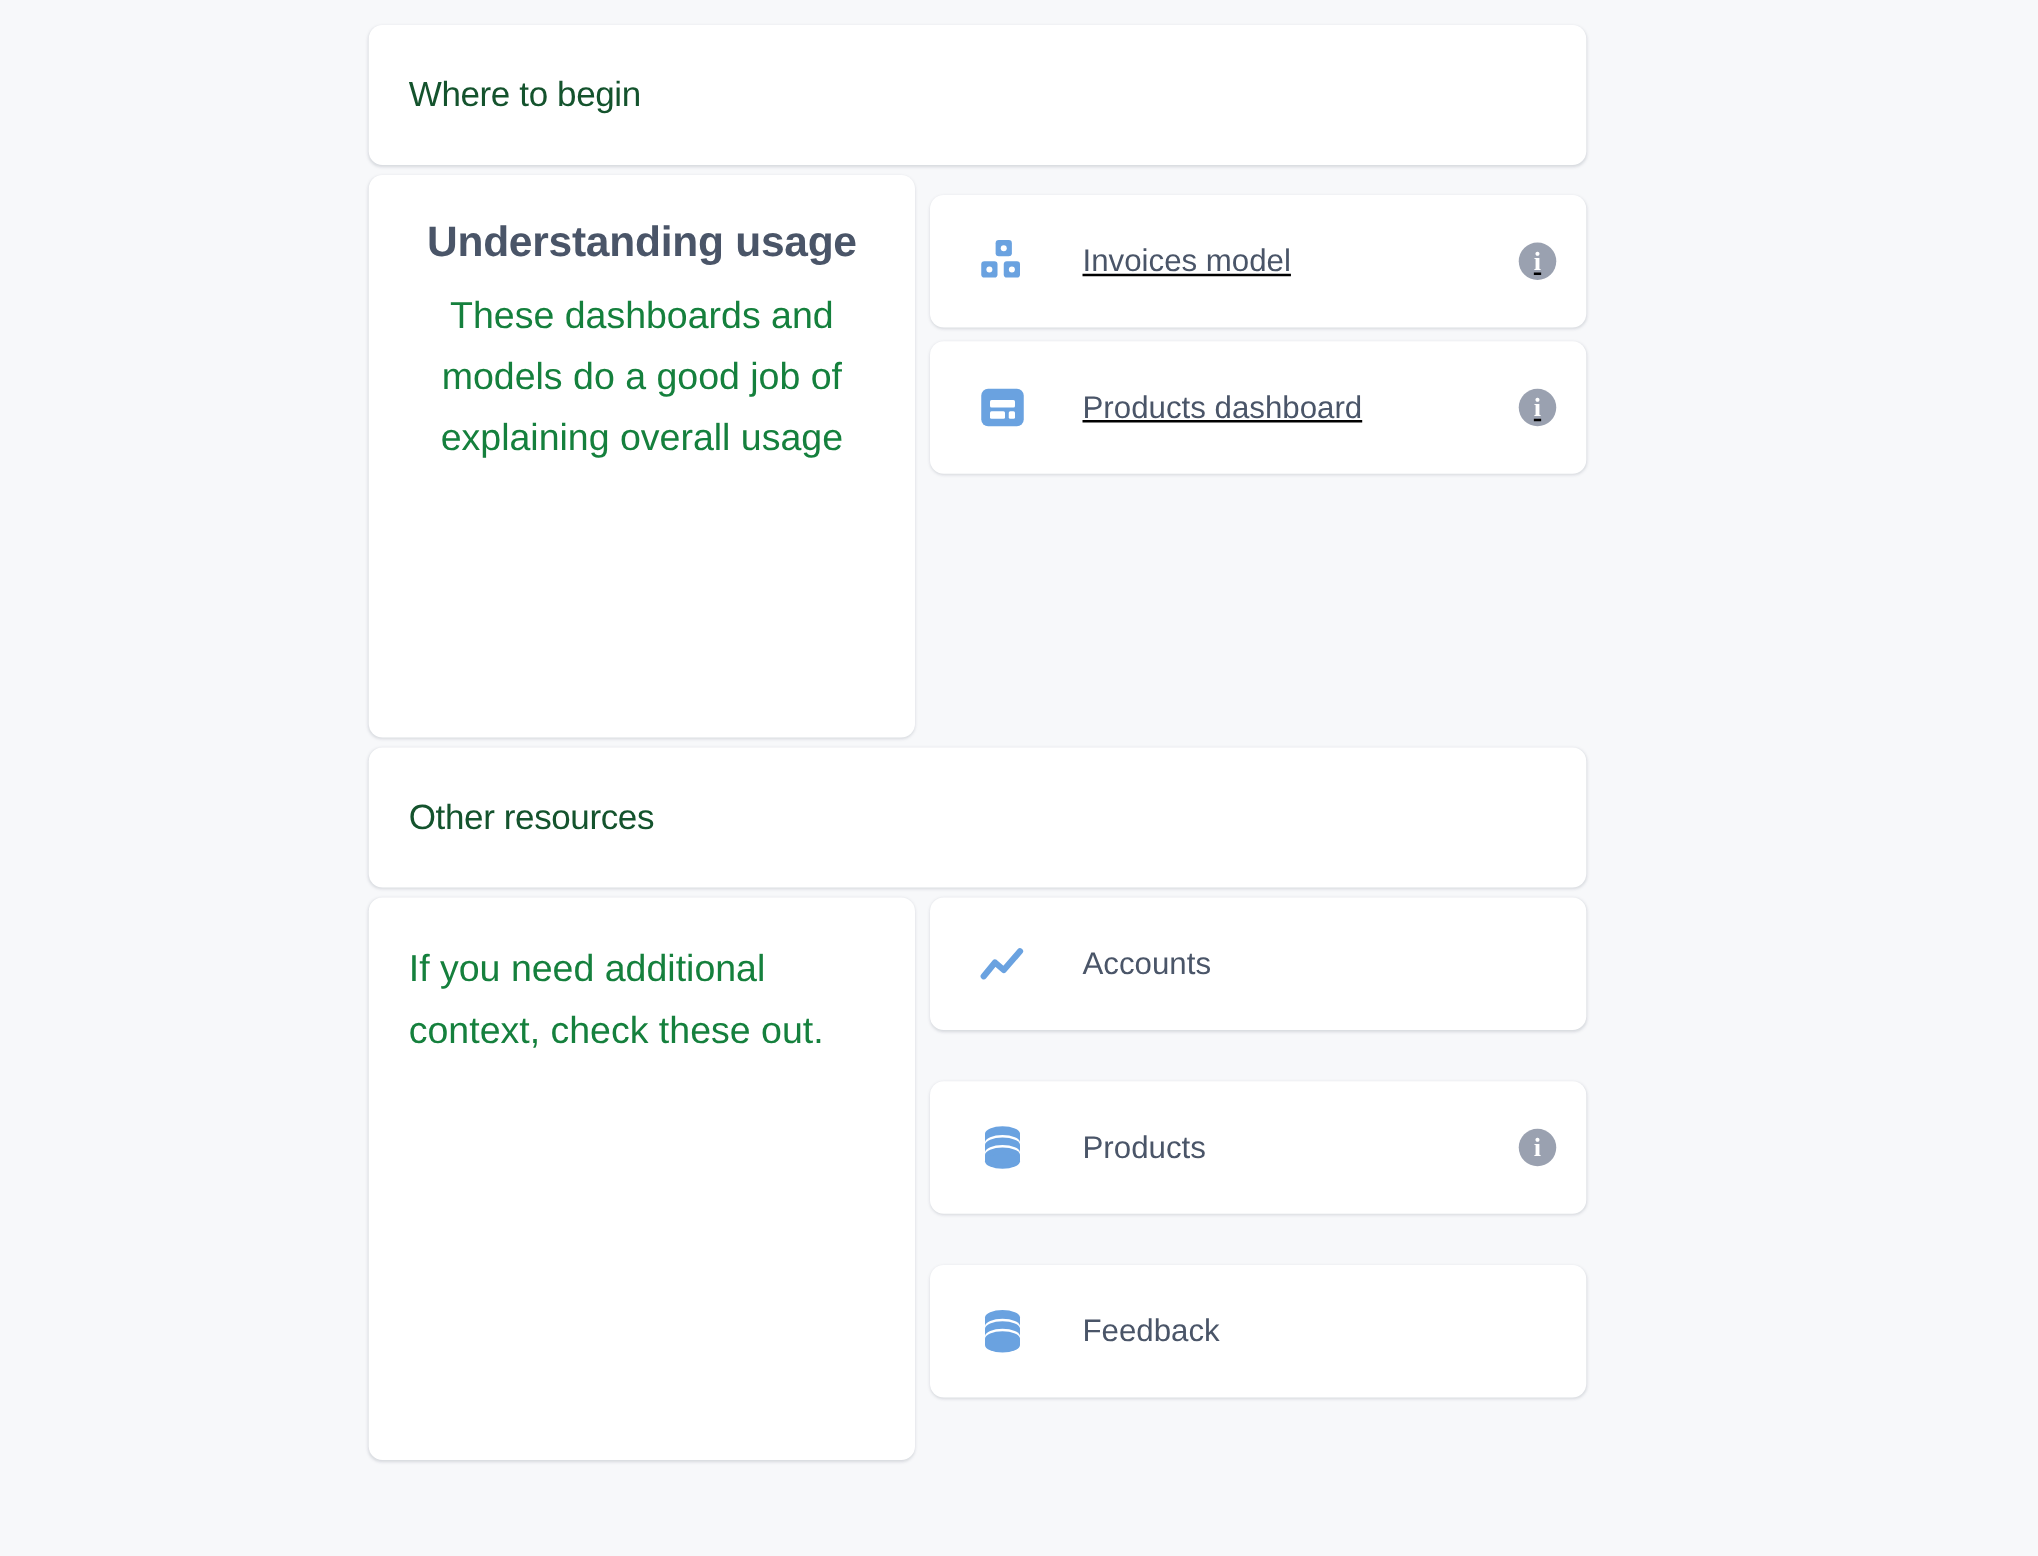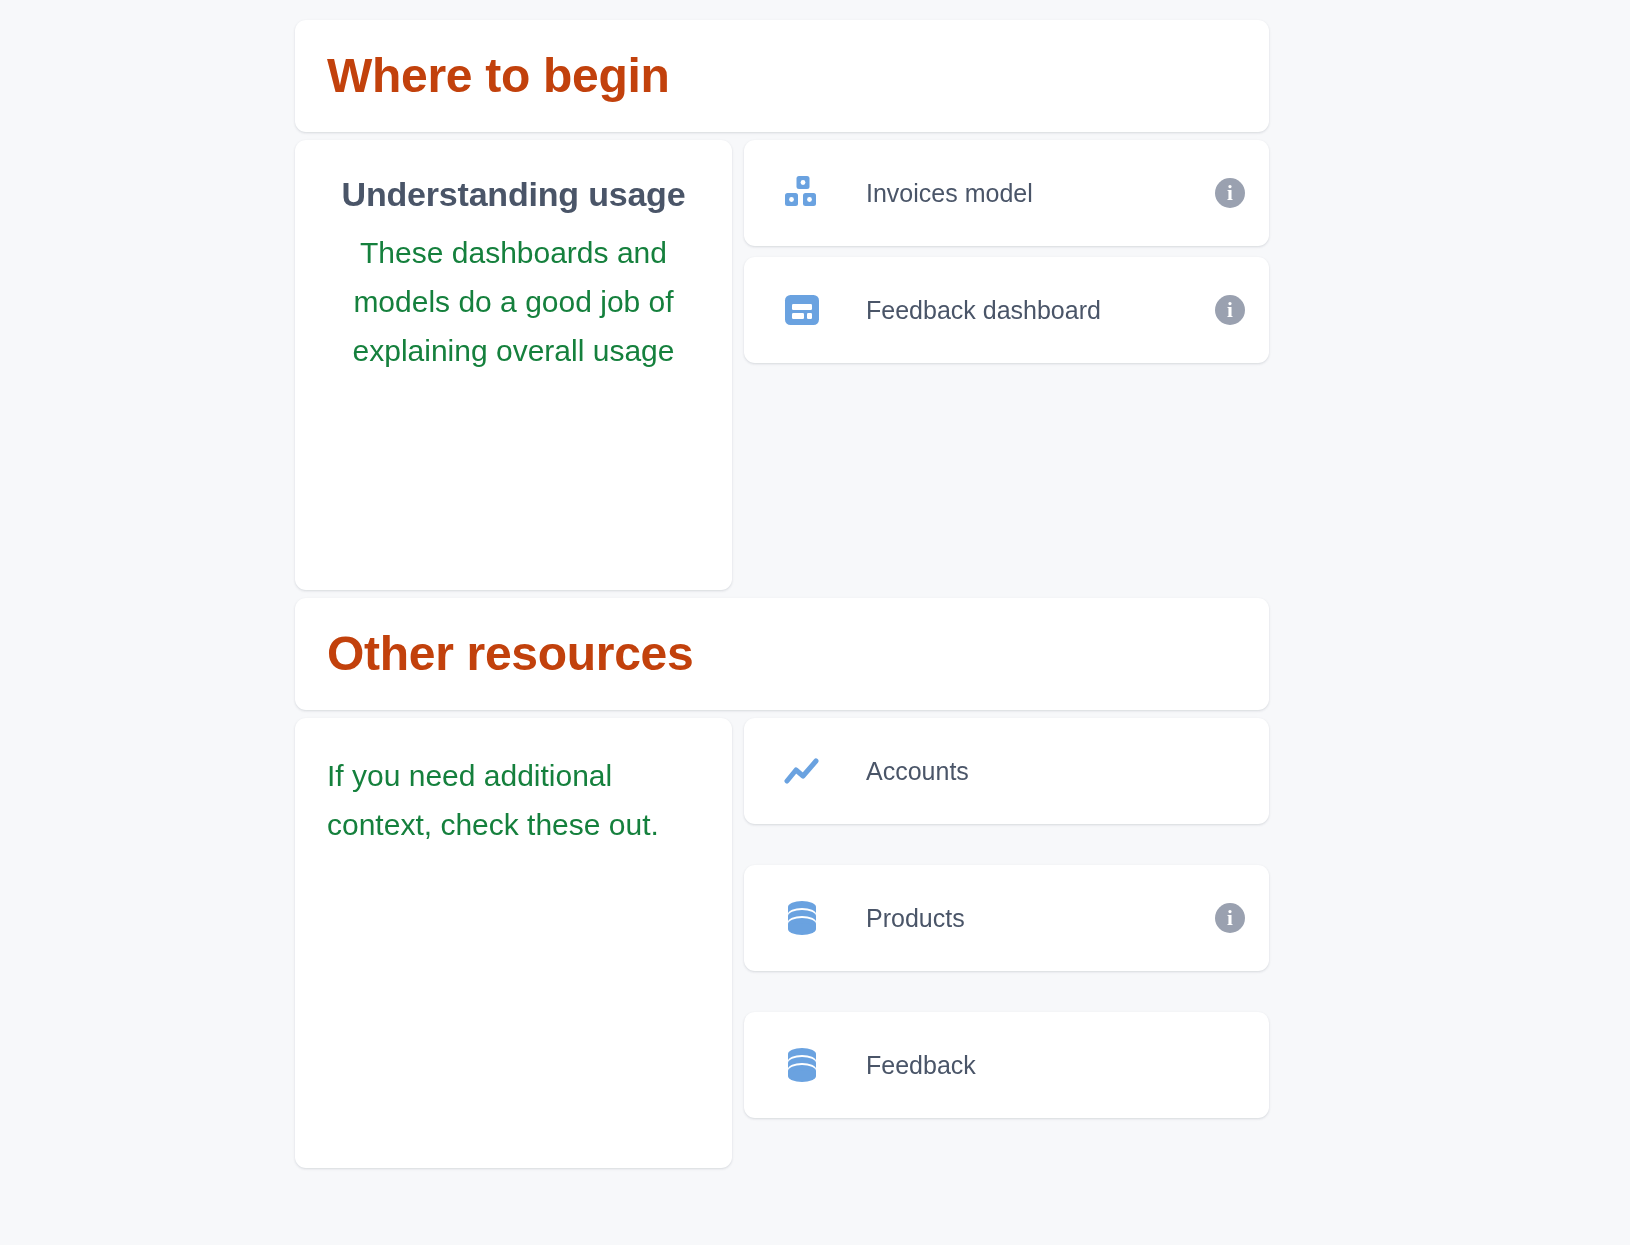--- a/index.html
+++ b/index.html
@@ -30,23 +30,23 @@
   .section-banner {
     position: absolute;
     left: 295px;
     width: 974px;
     height: 112px;
     display: flex;
     align-items: center;
     padding-left: 32px;
   }
   .section-title {
-    font-size: 48px;
-    font-weight: bold;
-    color: #c2410c;
+    font-size: 28px;
+    font-weight: normal;
+    color: #14532d;
     letter-spacing: -0.3px;
     line-height: 1.1;
   }
 
   #banner-begin  { top: 20px; }
   #banner-other  { top: 598px; text-align: center; }
 
   
   .desc-card {
     position: absolute;
@@ -74,21 +74,21 @@
 
   
   .rows {
     position: absolute;
     left: 744px;
     width: 525px;
     display: flex;
     flex-direction: column;
     gap: 11px;
   }
-  #rows-begin { top: 140px; }
+  #rows-begin { top: 156px; text-decoration: underline; }
   #rows-other { top: 718px; gap: 41px; }
 
   .row {
     height: 106px;
     display: flex;
     align-items: center;
     padding: 0 24px 0 38px;
     cursor: pointer;
   }
   .row-icon {
@@ -161,21 +161,21 @@
 
     <div class="card row">
       <span class="row-icon">
         <svg width="36" height="36" viewBox="0 0 36 36">
           <rect x="1" y="3" width="34" height="30" rx="5.5" fill="#6aa2e0"></rect>
           <rect x="8" y="12" width="20" height="6" rx="1.2" fill="#ffffff"></rect>
           <rect x="8" y="21" width="12" height="6" rx="1.2" fill="#ffffff"></rect>
           <rect x="23" y="21" width="5" height="6" rx="1.2" fill="#ffffff"></rect>
         </svg>
       </span>
-      <span class="row-label">Feedback dashboard</span>
+      <span class="row-label">Products dashboard</span>
       <span class="info-icon">i</span>
     </div>
 
   </div>
 
   <div class="card section-banner" id="banner-other">
     <div class="section-title">Other resources</div>
   </div>
 
   <div class="card desc-card" id="desc-other">

